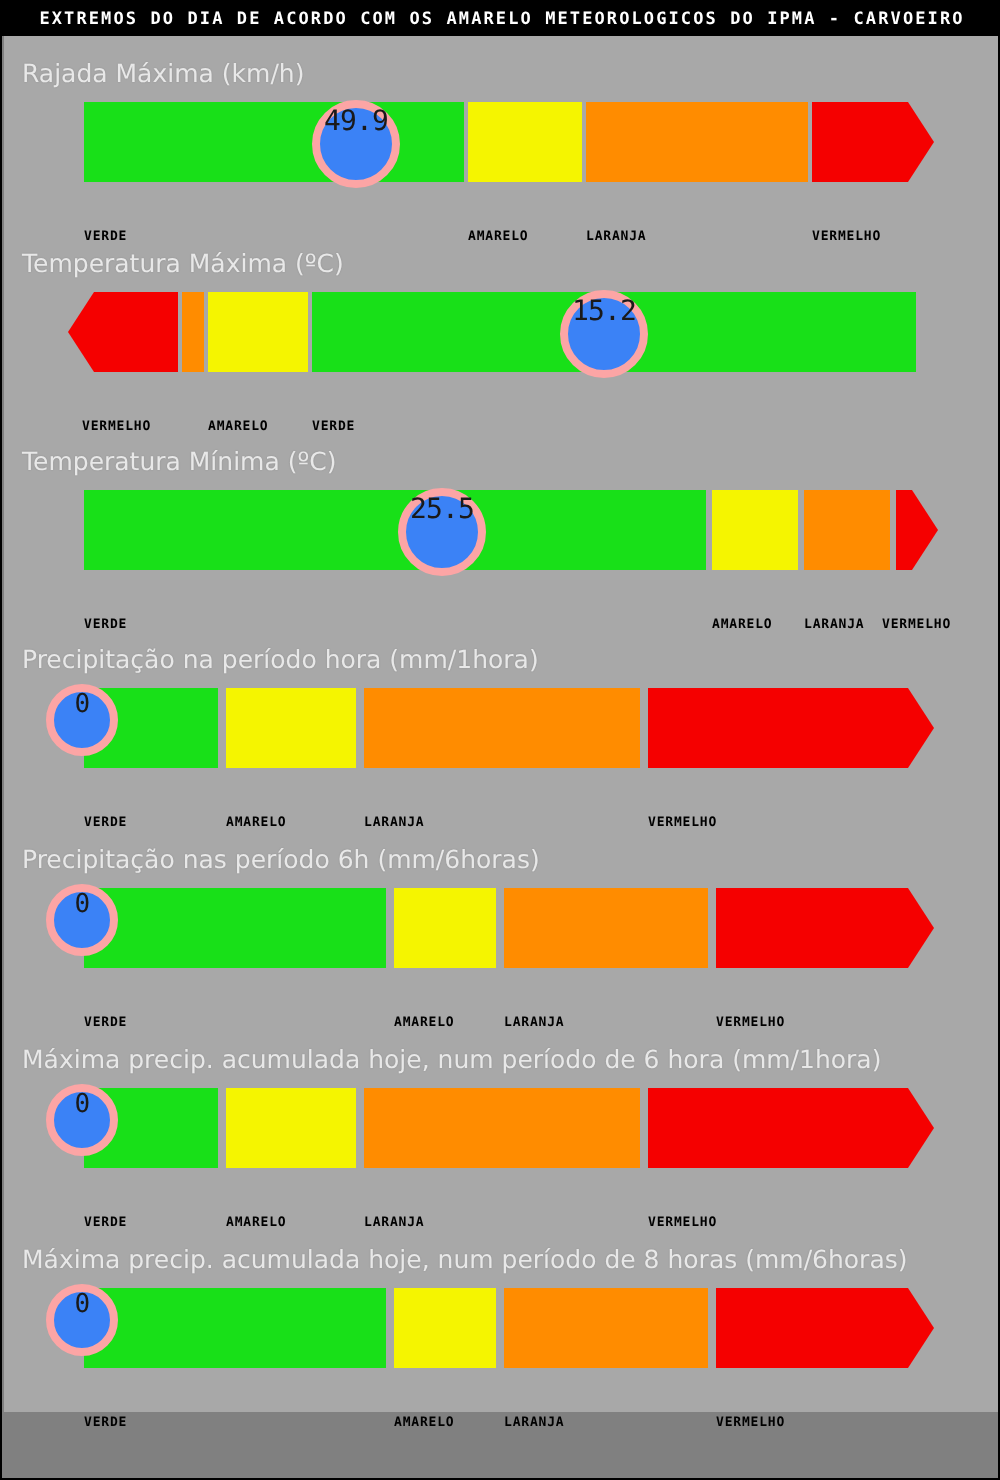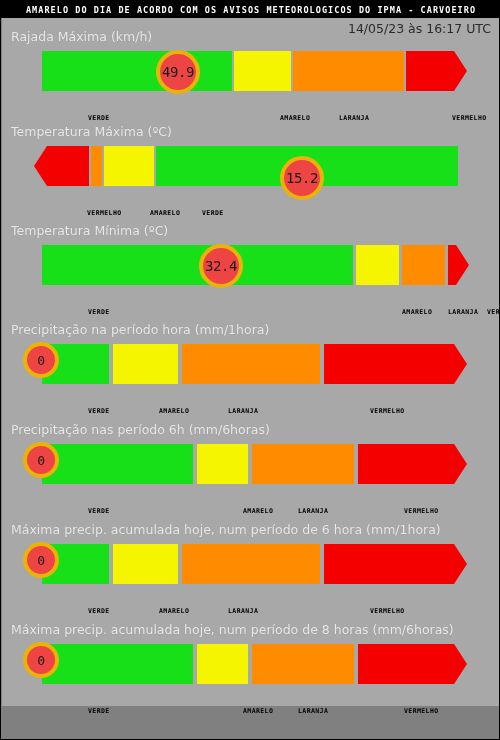--- a/index.html
+++ b/index.html
@@ -97,30 +97,28 @@
   }
   .seg-label {
     position: absolute;
     top: 63px;
     color: #000000;
     font-family: "DejaVu Sans Mono", "Liberation Mono", monospace;
     font-size: 6.5px;
     font-weight: bold;
     letter-spacing: 0.4px;
     white-space: nowrap;
-    margin-left: 46px;
   }
   
   .bubble {
     position: absolute;
     border-radius: 50%;
-    background: #ef4444;
-    border: 4px solid #eab308;
+    background: #3b82f6;
+    border: 4px solid #fca5a5;
     display: flex;
-    align-items: center;
     justify-content: center;
     box-sizing: border-box;
     z-index: 5;
   }
   .bubble-text {
     color: #1a1a1a;
     font-family: "DejaVu Sans Mono", "Liberation Mono", monospace;
     font-size: 14px;
     letter-spacing: -0.4px;
     line-height: 1;
@@ -128,27 +126,26 @@
   .bubble.small { width: 36px; height: 36px; border-width: 4px; }
   .bubble.small .bubble-text { font-size: 13px; }
   .bubble.large { width: 44px; height: 44px; border-width: 4px; }
 </style>
 </head>
 <body>
 
 <div id="app">
 
   <div class="titlebar">
-    <span class="titlebar-text">AMARELO DO DIA DE ACORDO COM OS AVISOS METEOROLOGICOS DO IPMA - CARVOEIRO</span>
+    <span class="titlebar-text">EXTREMOS DO DIA DE ACORDO COM OS AMARELO METEOROLOGICOS DO IPMA - CARVOEIRO</span>
   </div>
 
   <div class="board"></div>
   <div class="footer-strip"></div>
 
-  <div class="timestamp">14/05/23 às 16:17 UTC</div>
 
   <div id="gauges-host">
       <div class="gauge" style="top: 28px;">
         <div class="gauge-title">Rajada Máxima (km/h)</div>
         <div class="track">
           <div class="seg" style="left: 41px; width: 190px; background: rgb(24, 224, 24);"></div>
           <div class="seg-label" style="left: 41px;">VERDE</div>
           <div class="seg" style="left: 233px; width: 57px; background: rgb(245, 245, 0);"></div>
           <div class="seg-label" style="left: 233px;">AMARELO</div>
           <div class="seg" style="left: 292px; width: 111px; background: rgb(255, 140, 0);"></div>
@@ -232,25 +229,25 @@
           <div class="seg-label" style="left: 251px;">LARANJA</div>
           <div class="seg arrow-right" style="left: 357px; width: 109px; background: rgb(245, 0, 0);"></div>
           <div class="seg-label" style="left: 357px;">VERMELHO</div>
         </div>
       </div>
     </div>
 
 <div class="bubble large" style="left: 155px; top: 49px;">
       <span class="bubble-text">49.9</span>
     </div>
-    <div class="bubble large" style="left: 279px; top: 155px;">
+    <div class="bubble large" style="left: 279px; top: 144px;">
       <span class="bubble-text">15.2</span>
     </div>
     <div class="bubble large" style="left: 198px; top: 243px;">
-      <span class="bubble-text">32.4</span>
+      <span class="bubble-text">25.5</span>
     </div>
     <div class="bubble small" style="left: 22px; top: 341px;">
       <span class="bubble-text">0</span>
     </div>
     <div class="bubble small" style="left: 22px; top: 441px;">
       <span class="bubble-text">0</span>
     </div>
     <div class="bubble small" style="left: 22px; top: 541px;">
       <span class="bubble-text">0</span>
     </div>

